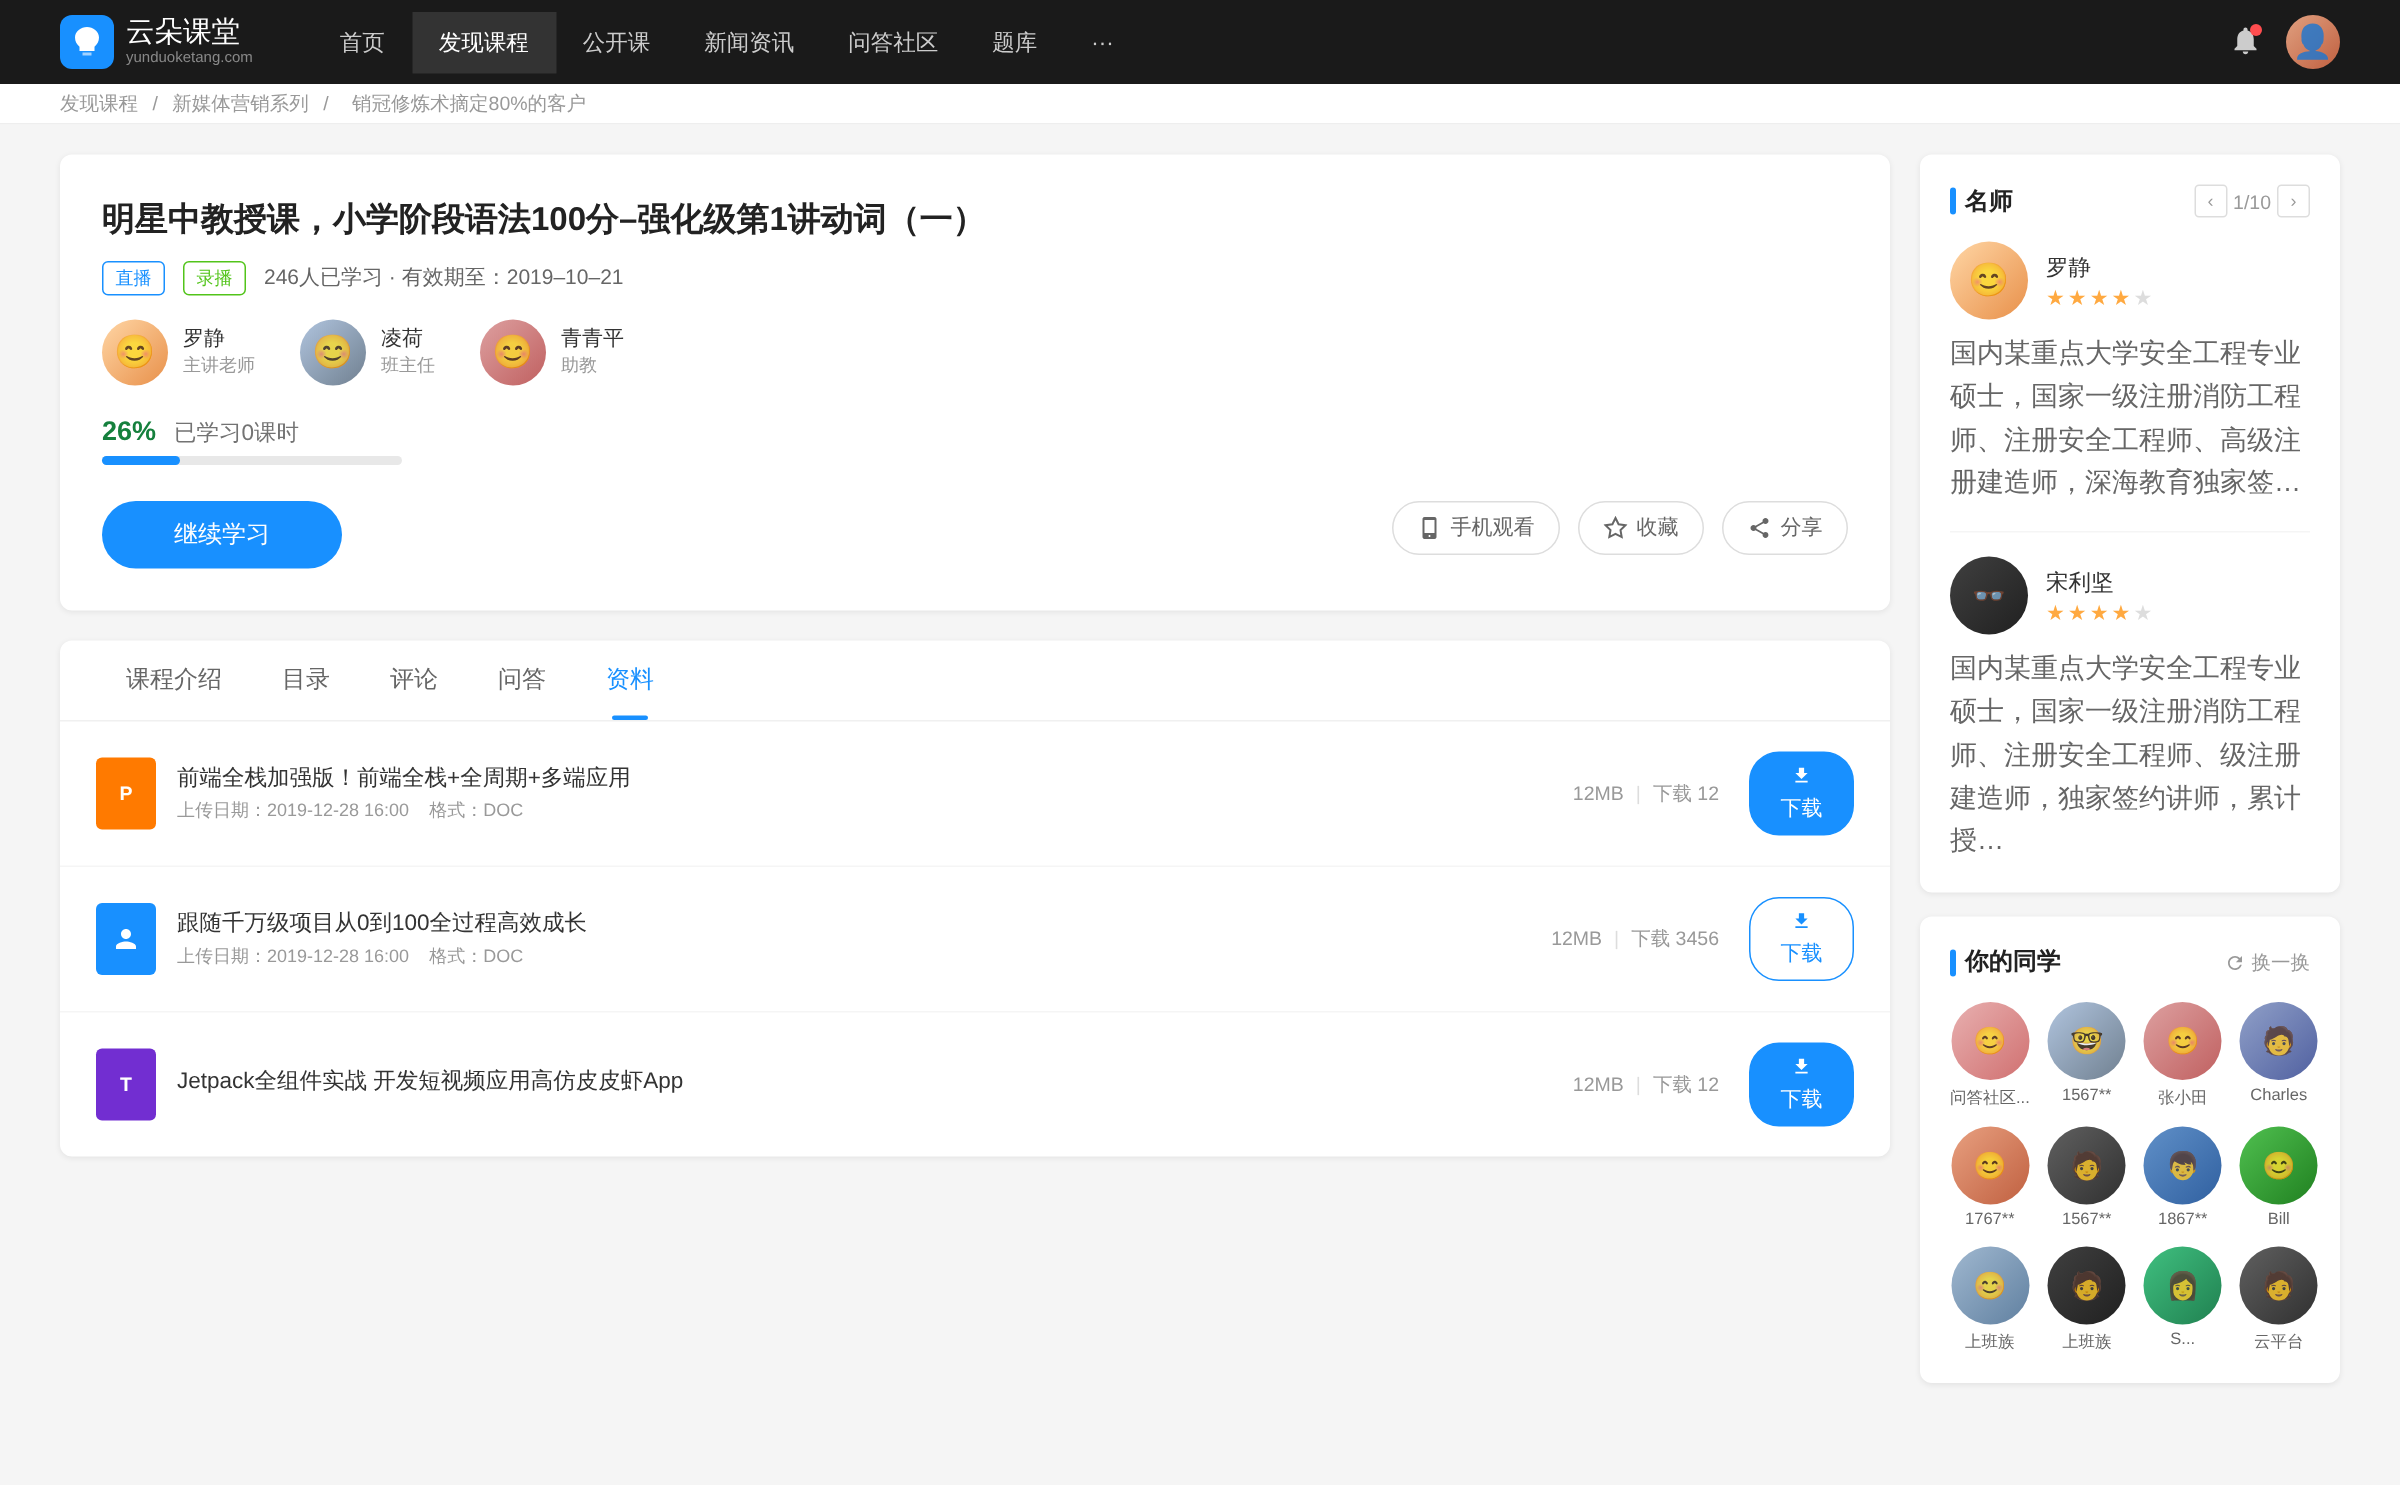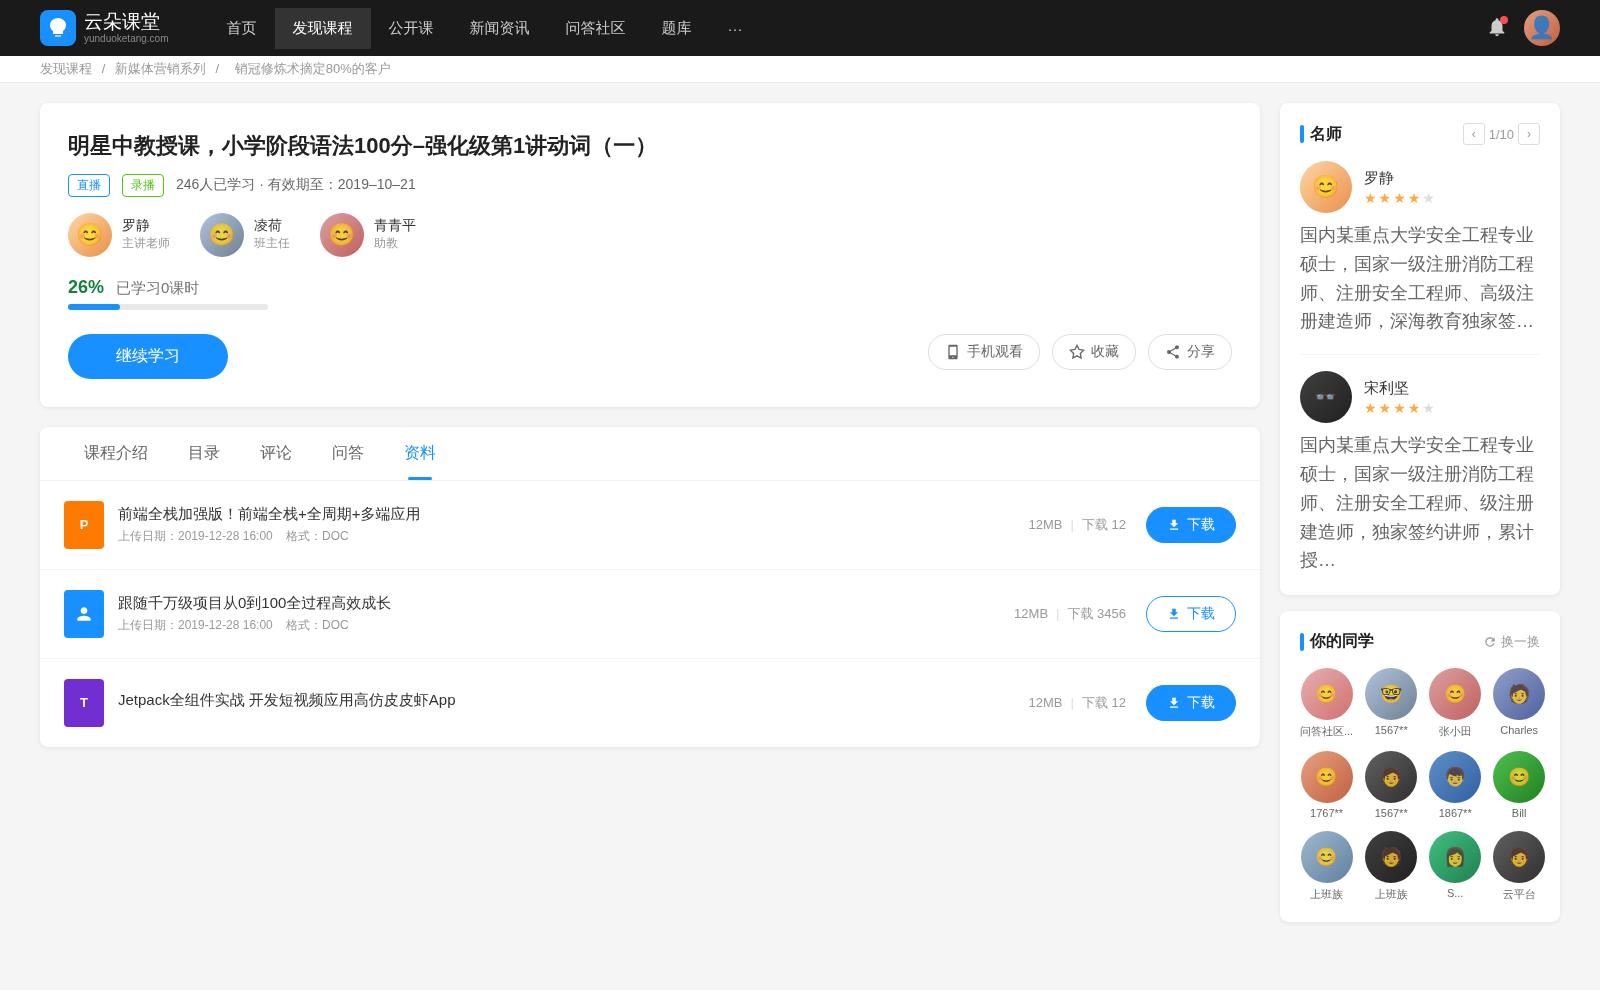--- a/index.html
+++ b/index.html
@@ -68,21 +68,21 @@
     .file-item:last-child { border-bottom: none; }
     .file-icon { width: 40px; height: 48px; border-radius: 4px; display: flex; align-items: center; justify-content: center; font-weight: bold; color: white; font-size: 13px; margin-right: 14px; flex-shrink: 0; }
     .file-icon-p { background: #ff7a00; }
     .file-icon-user { background: #1890ff; }
     .file-icon-t { background: #722ed1; }
     .file-info { flex: 1; }
     .file-name { font-size: 15px; color: #333; margin-bottom: 4px; font-weight: 500; }
     .file-meta { font-size: 12px; color: #999; }
     .file-stats { display: flex; align-items: center; gap: 8px; color: #999; font-size: 13px; margin-right: 20px; white-space: nowrap; }
     .file-stats-sep { color: #ddd; }
-    .btn-download { display: flex; align-items: center; gap: 6px; color: #1890ff; border: 1px solid #1890ff; border-radius: 20px; padding: 8px 20px; cursor: pointer; font-size: 14px; background: white; white-space: nowrap; }
+    .btn-download { display: flex; align-items: center; gap: 6px; color: #1890ff; border: 1px solid #1890ff; border-radius: 20px; padding: 8px 20px; cursor: pointer; font-size: 14px; background: white; white-space: nowrap; flex-direction: column; }
     .btn-download.filled { background: #1890ff; color: white; }
 
     
     .sidebar-card { background: white; border-radius: 8px; padding: 20px; box-shadow: 0 1px 4px rgba(0,0,0,0.08); margin-bottom: 16px; }
     .sidebar-title { font-size: 16px; font-weight: bold; color: #222; margin-bottom: 16px; display: flex; align-items: center; gap: 6px; }
     .sidebar-title::before { content: ''; display: inline-block; width: 4px; height: 18px; background: #1890ff; border-radius: 2px; }
     .sidebar-title-right { margin-left: auto; color: #999; font-size: 13px; font-weight: normal; display: flex; align-items: center; gap: 4px; }
     .pagination-btn { width: 22px; height: 22px; border: 1px solid #ddd; border-radius: 3px; display: flex; align-items: center; justify-content: center; cursor: pointer; color: #999; font-size: 12px; }
     .teacher-profile { margin-bottom: 18px; }
     .teacher-profile:last-child { margin-bottom: 0; }

